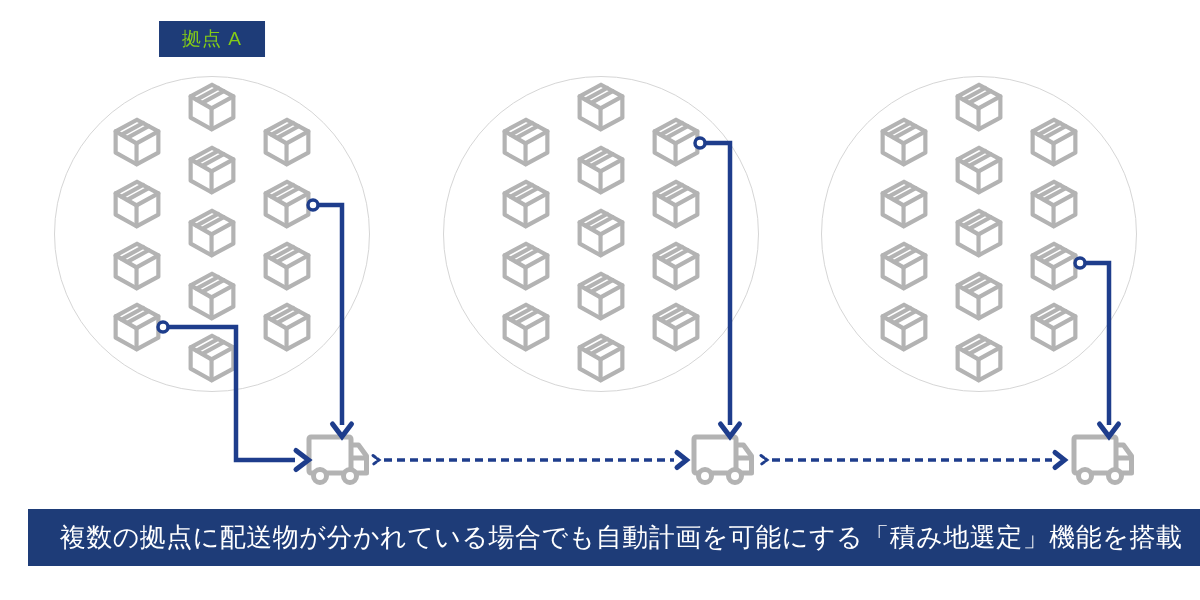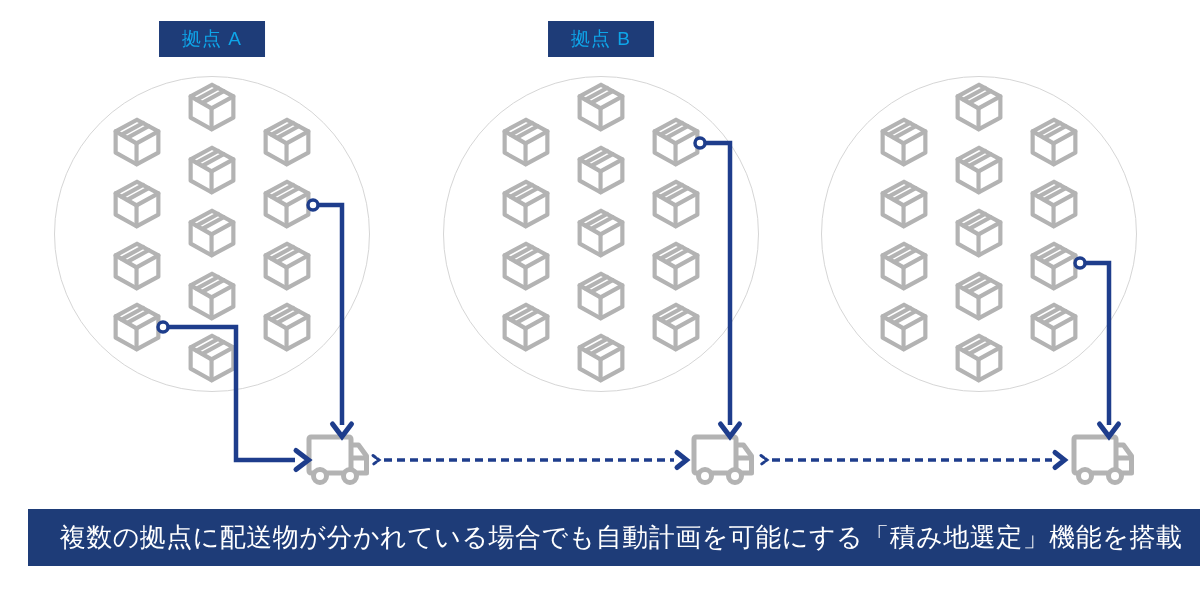--- a/index.html
+++ b/index.html
@@ -12,21 +12,21 @@
   }
   *{box-sizing:border-box;margin:0;padding:0;}
   html,body{background:var(--bg);}
   body{font-family:"Liberation Sans","DejaVu Sans",sans-serif;}
   .stage{
     position:relative;width:1200px;height:600px;background:var(--bg);overflow:hidden;
   }
   
   .site-label{
     position:absolute;top:21px;height:36px;transform:translateX(-50%);
-    background:var(--navy);color:#0ea5e9;font-size:19px;font-weight:500;
+    background:var(--navy);color:#84cc16;font-size:19px;font-weight:500;
     display:flex;align-items:center;justify-content:center;
     padding:7px 23px;white-space:nowrap;letter-spacing:1px;
   }
   
   .depot-circle{
     position:absolute;top:76px;width:316px;height:316px;border-radius:50%;
     border:1px solid var(--circle-border);background:transparent;
   }
   
   .box-grid{position:absolute;top:234px;width:0;height:0;}
@@ -70,21 +70,20 @@
       <path d="M47 25 h15.5"></path>
       <circle cx="16" cy="43" r="6.5" fill="#ffffff"></circle>
       <circle cx="46" cy="43" r="6.5" fill="#ffffff"></circle>
     </g>
   </symbol>
 </svg>
 
 <div class="stage">
 
   <div class="site-label" style="left:212px">拠点 A</div>
-  <div class="site-label" style="left:601px">拠点 B</div>
 
   <div class="depot-circle" style="left:54px"></div>
   <div class="depot-circle" style="left:443px"></div>
   <div class="depot-circle" style="left:821px"></div>
 
   <div class="box-grid" style="left:212px">
       <svg class="box-icon" viewBox="0 0 56 56" style="left: -101px; top: -118px;">
         <use href="#sym-box"></use>
       </svg>
       <svg class="box-icon" viewBox="0 0 56 56" style="left: -101px; top: -56px;">

